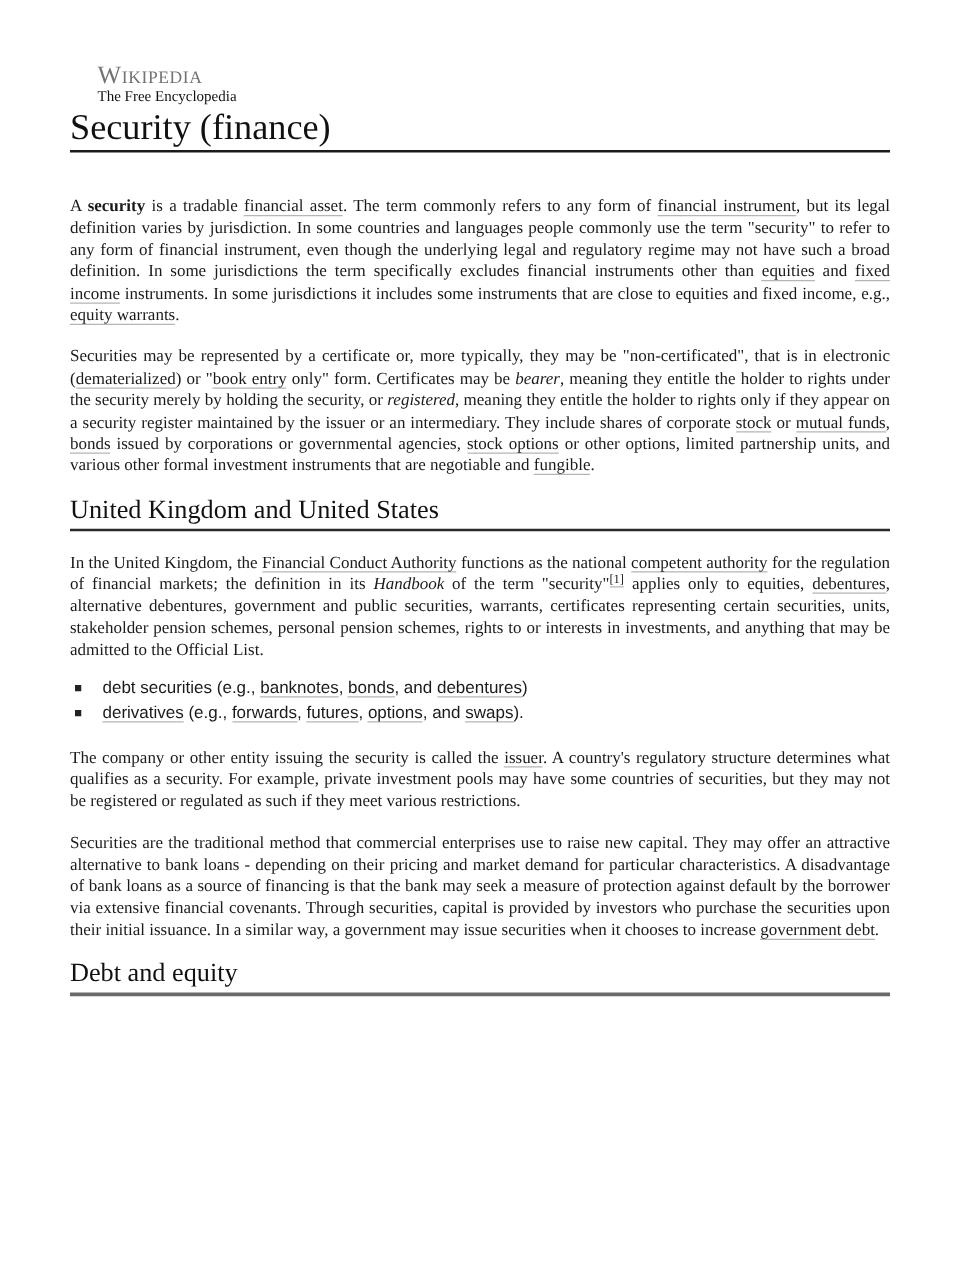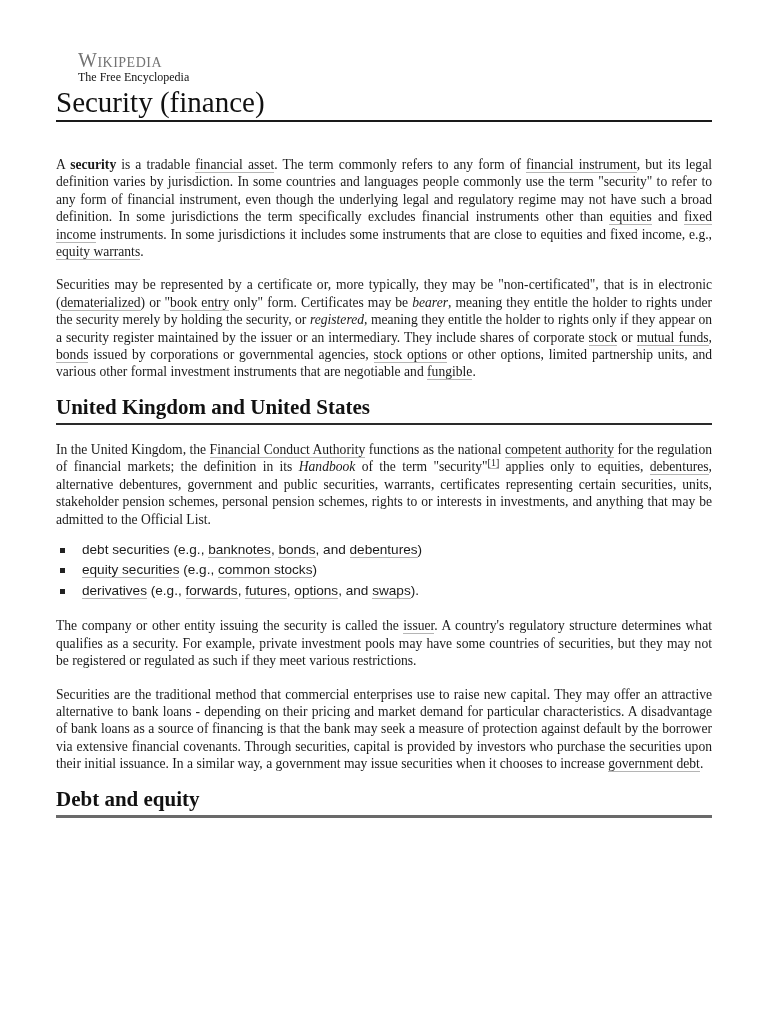--- a/index.html
+++ b/index.html
@@ -4,21 +4,21 @@
 <style>
   html, body { margin:0; padding:0; background:#ffffff; }
   body { width:768px; height:1024px; overflow:hidden; position:relative; color:#1a1a1a; }
   .page { position:absolute; left:56px; top:0; width:656px; }
   .logo { position:absolute; left:22px; top:50px; }
   .logo-word { font-family:"Liberation Serif","DejaVu Serif",serif; font-size:20px; letter-spacing:0.5px; color:#737373; line-height:20px; font-variant:small-caps; }
   .logo-sub { font-family:"Liberation Serif","DejaVu Serif",serif; font-size:12px; color:#111; line-height:12px; margin-top:1px; margin-left:0px; }
   h1 { position:absolute; left:0; top:84px; width:656px; margin:0; font-family:"Liberation Serif","DejaVu Serif",serif; font-weight:normal; font-size:29px; line-height:36px; color:#111; border-bottom:2px solid #1a1a1a; padding-bottom:0px; }
   .content { position:absolute; left:0; top:140px; width:656px; font-family:"Liberation Serif","DejaVu Serif",serif; font-size:13.6px; line-height:17.4px; color:#1a1a1a; }
   p { margin:16px 0 12px 0; text-align:justify; }
-  h2 { margin:6px 0 14px 0; font-family:"Liberation Serif","DejaVu Serif",serif; font-weight:bold; font-size:21px; line-height:28px; color:#111; border-bottom:2px solid #2a2a2a; padding-bottom:2px; }
+  h2 { margin:6px 0 14px 0; font-family:"Liberation Serif","DejaVu Serif",serif; font-weight:normal; font-size:21px; line-height:28px; color:#111; border-bottom:2px solid #2a2a2a; padding-bottom:2px; }
   h2.last { border-bottom:3px solid #6a6a6a; }
   a.lnk { color:#1a1a1a; text-decoration:none; border-bottom:1px solid #b5b5b5; padding-bottom:0px;text-align:center; }
   sup.ref { font-size:10px; line-height:0; vertical-align:super; }
   sup.ref a { color:#1a1a1a; text-decoration:none; border-bottom:1px solid #b5b5b5; }
   ul { margin:0 0 14px 0; padding:0 0 0 26px; list-style:none; font-family:"Liberation Sans","DejaVu Sans",sans-serif; font-size:13.6px; line-height:20.5px; color:#1a1a1a; }
   li { position:relative; }
   li .bullet { position:absolute; left:-22px; top:8px; width:5px; height:5px; background:#222; }
 </style>
 </head>
 <body>
@@ -38,21 +38,20 @@
 
     <p><span>Securities may be represented by a certificate or, more typically, they may be "non-certificated", that is in electronic (</span><a class="lnk">dematerialized</a><span>) or "</span><a class="lnk">book entry</a><span> only" form. Certificates may be </span><i>bearer</i><span>, meaning they entitle the holder to rights under the security merely by holding the security, or </span><i>registered</i><span>, meaning they entitle the holder to rights only if they appear on a security register maintained by the issuer or an intermediary. They include shares of corporate </span><a class="lnk">stock</a><span> or </span><a class="lnk">mutual funds</a><span>, </span><a class="lnk">bonds</a><span> issued by corporations or governmental agencies, </span><a class="lnk">stock options</a><span> or other options, limited partnership units, and various other formal investment instruments that are negotiable and </span><a class="lnk">fungible</a><span>.</span></p>
 
     <h2>United Kingdom and United States</h2>
 
     <p><span>In the United Kingdom, the </span><a class="lnk">Financial Conduct Authority</a><span> functions as the national </span><a class="lnk">competent authority</a><span> for the regulation of financial markets; the definition in its </span><i>Handbook</i><span> of the term "security"</span><sup class="ref"><a>[1]</a></sup><span> applies only to equities, </span><a class="lnk">debentures</a><span>, alternative debentures, government and public securities, warrants, certificates representing certain securities, units, stakeholder pension schemes, personal pension schemes, rights to or interests in investments, and anything that may be admitted to the Official List.</span></p>
 
 
     <ul>
       <li><span class="bullet"></span><span>debt securities (e.g., </span><a class="lnk">banknotes</a><span>, </span><a class="lnk">bonds</a><span>, and </span><a class="lnk">debentures</a><span>)</span></li>
-      <li><span class="bullet"></span><a class="lnk">equity securities</a><span> (e.g., </span><a class="lnk">common stocks</a><span>)</span></li>
       <li><span class="bullet"></span><a class="lnk">derivatives</a><span> (e.g., </span><a class="lnk">forwards</a><span>, </span><a class="lnk">futures</a><span>, </span><a class="lnk">options</a><span>, and </span><a class="lnk">swaps</a><span>).</span></li>
     </ul>
 
     <p><span>The company or other entity issuing the security is called the </span><a class="lnk">issuer</a><span>. A country's regulatory structure determines what qualifies as a security. For example, private investment pools may have some countries of securities, but they may not be registered or regulated as such if they meet various restrictions.</span></p>
 
     <p><span>Securities are the traditional method that commercial enterprises use to raise new capital. They may offer an attractive alternative to bank loans - depending on their pricing and market demand for particular characteristics. A disadvantage of bank loans as a source of financing is that the bank may seek a measure of protection against default by the borrower via extensive financial covenants. Through securities, capital is provided by investors who purchase the securities upon their initial issuance. In a similar way, a government may issue securities when it chooses to increase </span><a class="lnk">government debt</a><span>.</span></p>
 
     <h2 class="last">Debt and equity</h2>
 
   </div>

